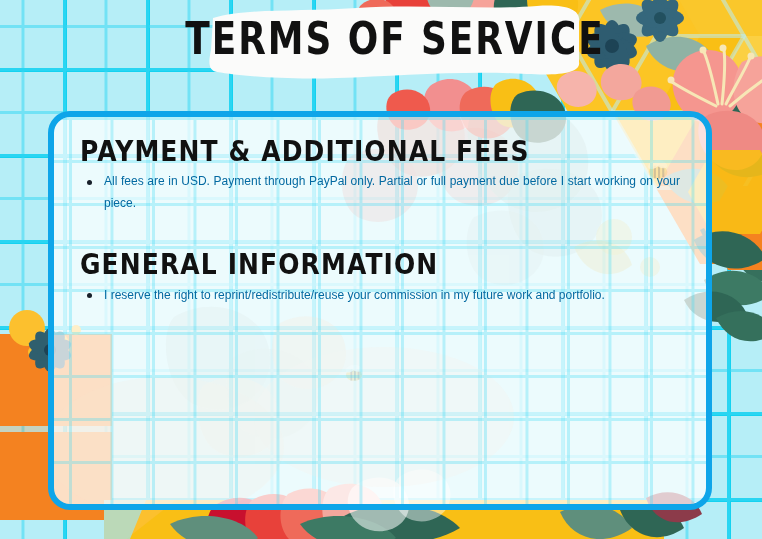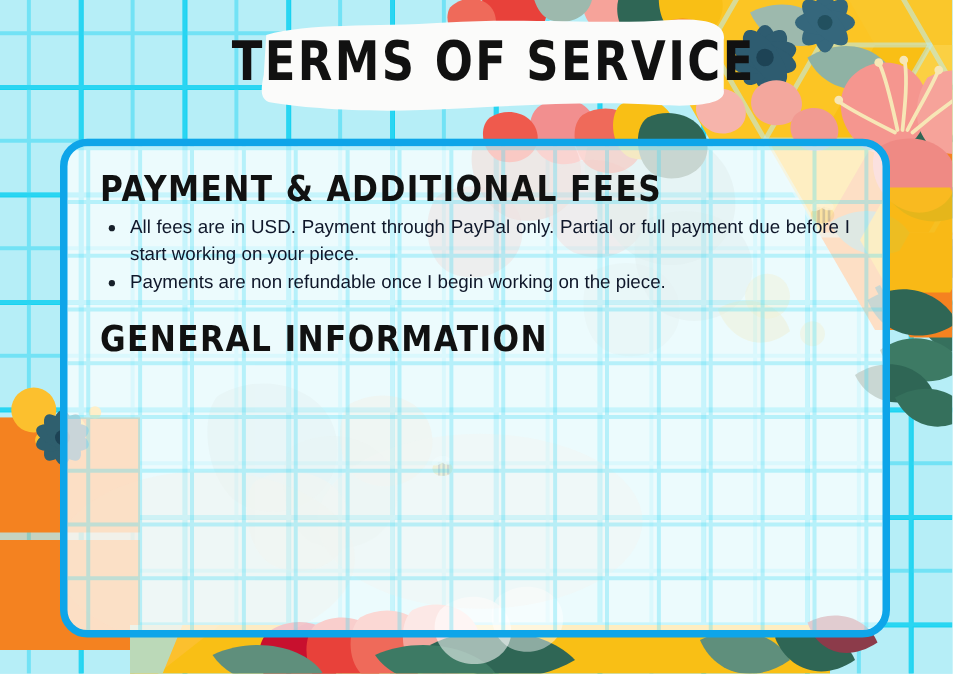--- a/index.html
+++ b/index.html
@@ -27,21 +27,21 @@
     background-size:41.5px 43px, 41.5px 43px;
     background-position:-20px -18px, -20px -18px;
     opacity:.55;
   }
 
   
   .deco{position:absolute;inset:0;width:762px;height:539px;pointer-events:none;}
 
   
   .banner{
-    position:absolute;left:207px;top:10px;width:376px;height:81px;
+    position:absolute;left:207px;top:0;width:376px;height:81px;
   }
   .banner svg{position:absolute;inset:0;}
   .banner-text{
     position:absolute;inset:0;
     display:flex;align-items:center;justify-content:center;
     font-family:"DejaVu Sans",sans-serif;
     font-weight:700;font-style:normal;
     font-size:37px;letter-spacing:2.0px;
     color:#111111;
     transform:scaleY(1.18) scaleX(.97);
@@ -68,33 +68,33 @@
     font-family:"DejaVu Sans",sans-serif;
     font-weight:700;
     font-size:25px;letter-spacing:1.1px;
     color:#111111;
     text-transform:uppercase;
     transform:scaleY(1.14);
     transform-origin:left center;
     line-height:1.05;
   }
   .sect2 h2.section{margin-top:0;}
-  .block2{margin-top:22px;}
+  .block2{margin-top:38px;}
 
   ul.rules{
     margin:0;padding:0;list-style:none;
   }
   ul.rules li{
     position:relative;
     padding-left:24px;
     margin:0 0 1px 0;
     font-family:"Liberation Sans",sans-serif;
-    font-size:15px;
+    font-size:12px;
     line-height:21.5px;
-    color:#0f172a;
+    color:#0369a1;
     text-align:justify;
     text-justify:inter-word;
   }
   ul.rules li::before{
     content:"";
     position:absolute;left:7px;top:8.5px;
     width:5px;height:5px;border-radius:50%;
     background:#17202a;
   }
   ul.rules li b{font-weight:700;}
@@ -320,26 +320,26 @@
     </svg>
 
     <div class="grid2" style="opacity:.30;background-position:-68px -129px;"></div>
 
     <div class="card-inner">
 
       <section class="sect1">
         <h2 class="section">PAYMENT &amp; ADDITIONAL FEES</h2>
         <ul class="rules">
           <li>All fees are in USD. Payment through PayPal only. Partial or full payment due before I start working on your piece.</li>
-          <li>Payments are non refundable once I begin working on the piece.</li>
         </ul>
       </section>
 
       <section class="sect2 block2">
         <h2 class="section">GENERAL INFORMATION</h2>
         <ul class="rules">
+          <li>I reserve the right to reprint/redistribute/reuse your commission in my future work and portfolio.</li>
         </ul>
       </section>
 
     </div>
   </div>
 
 </div>
 
 </body></html>

